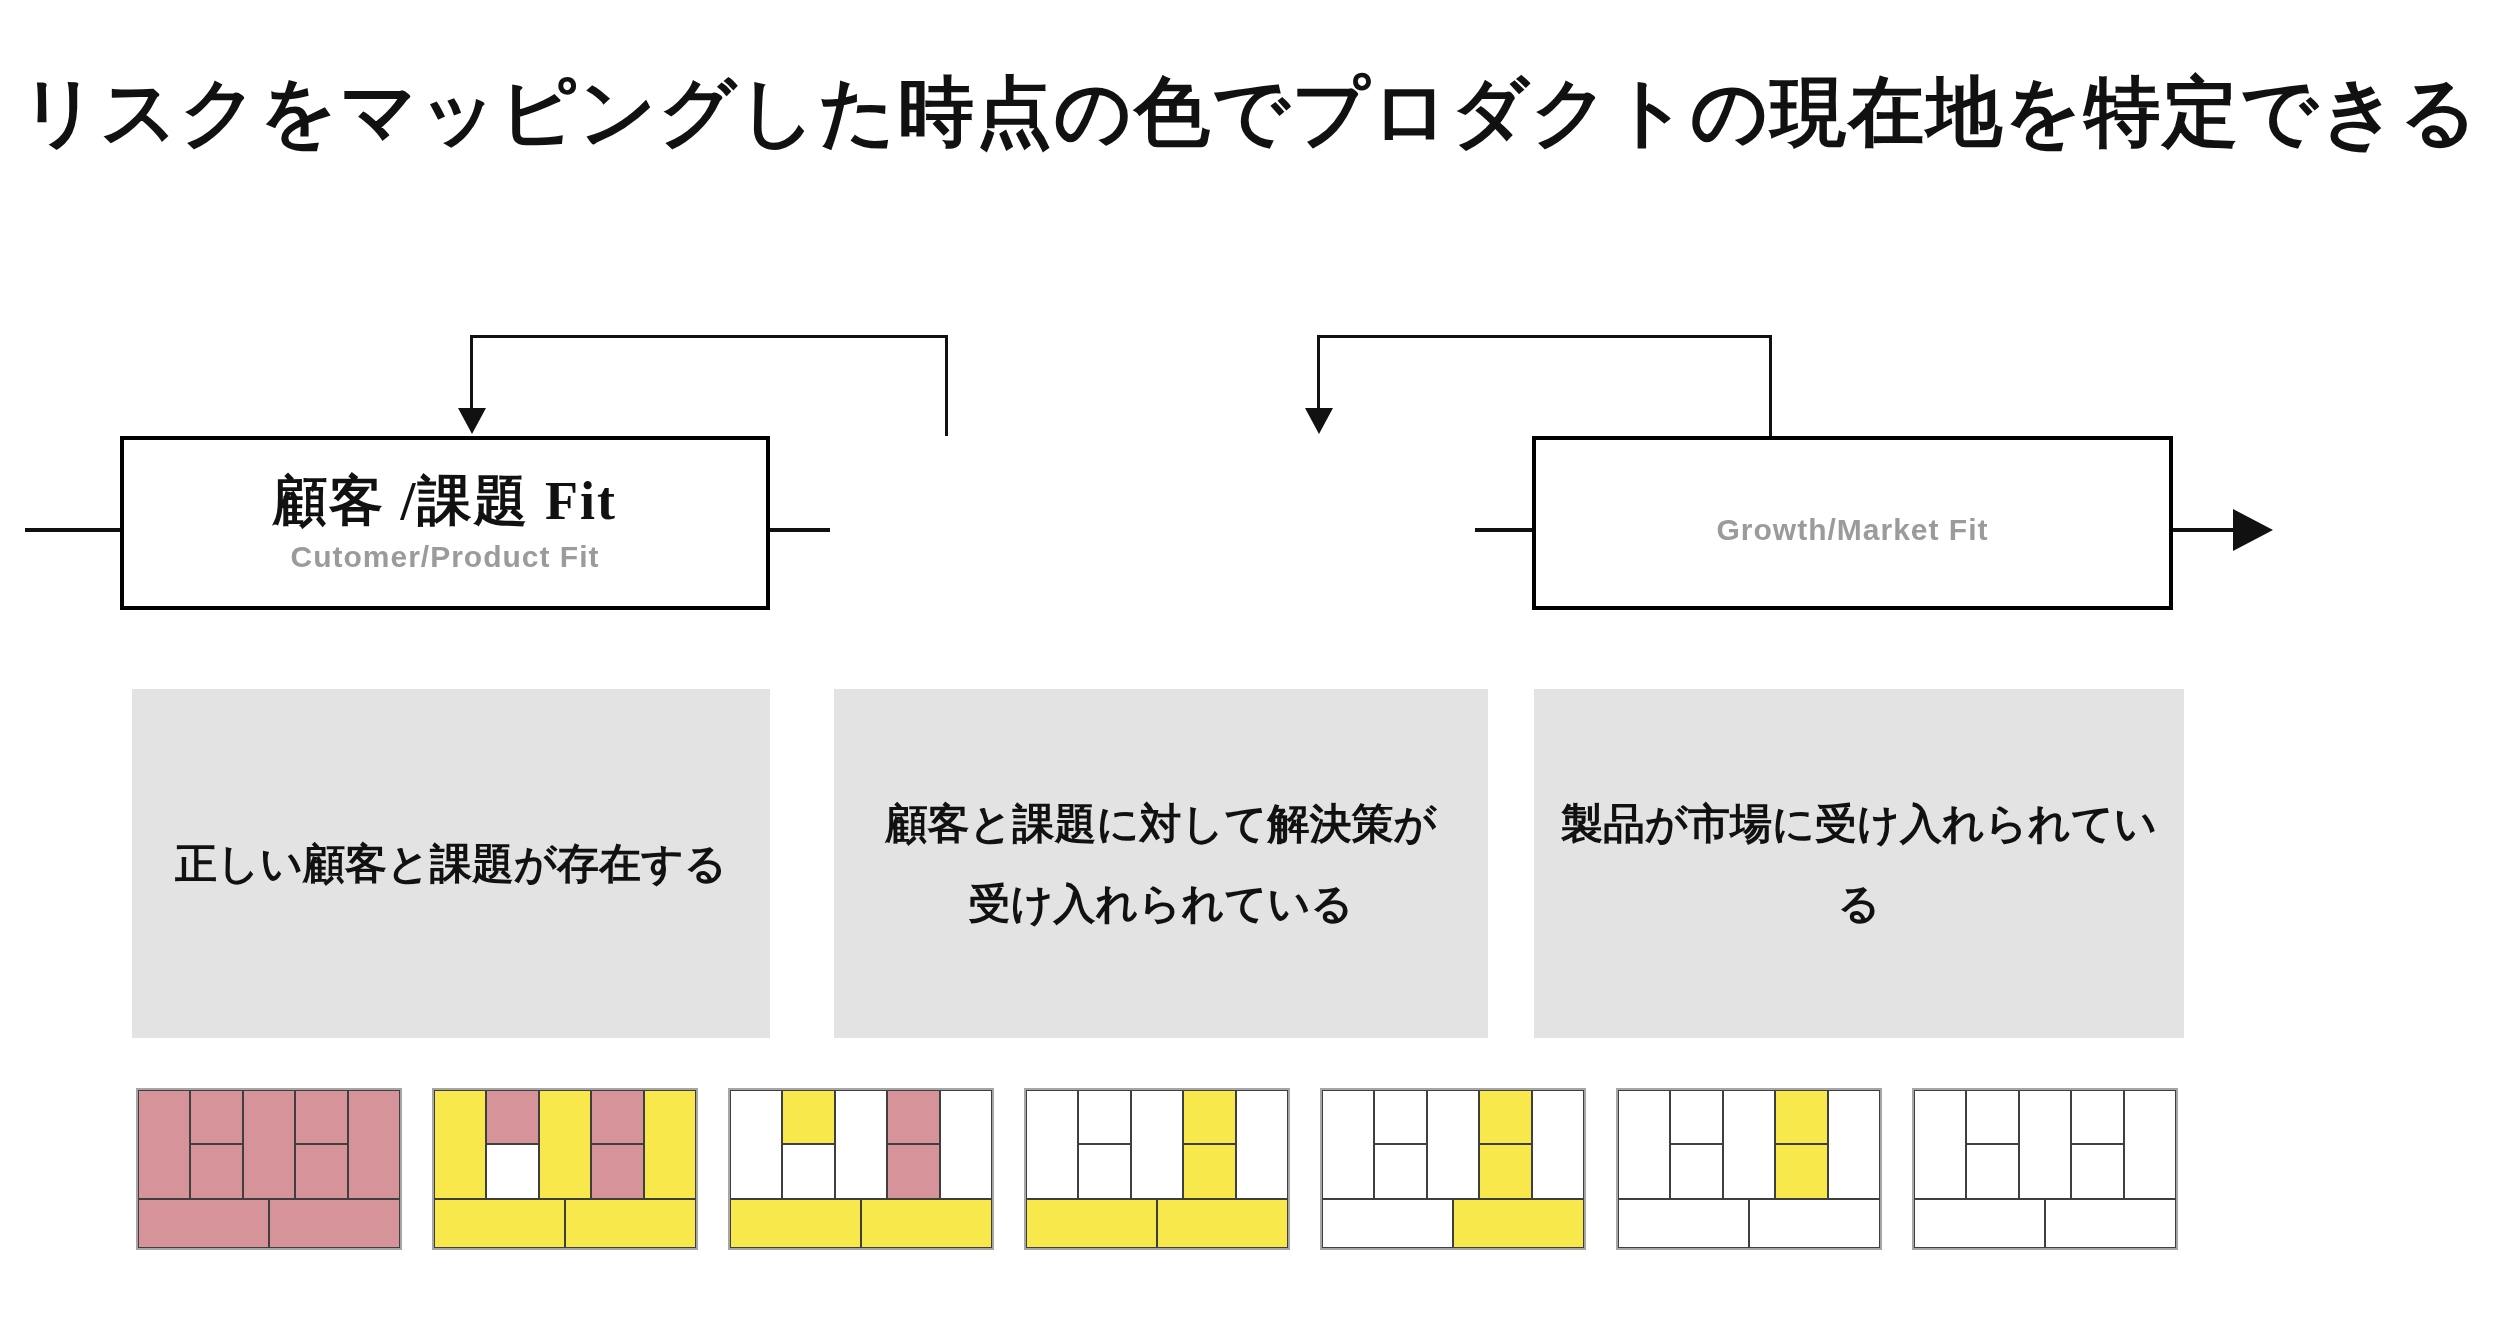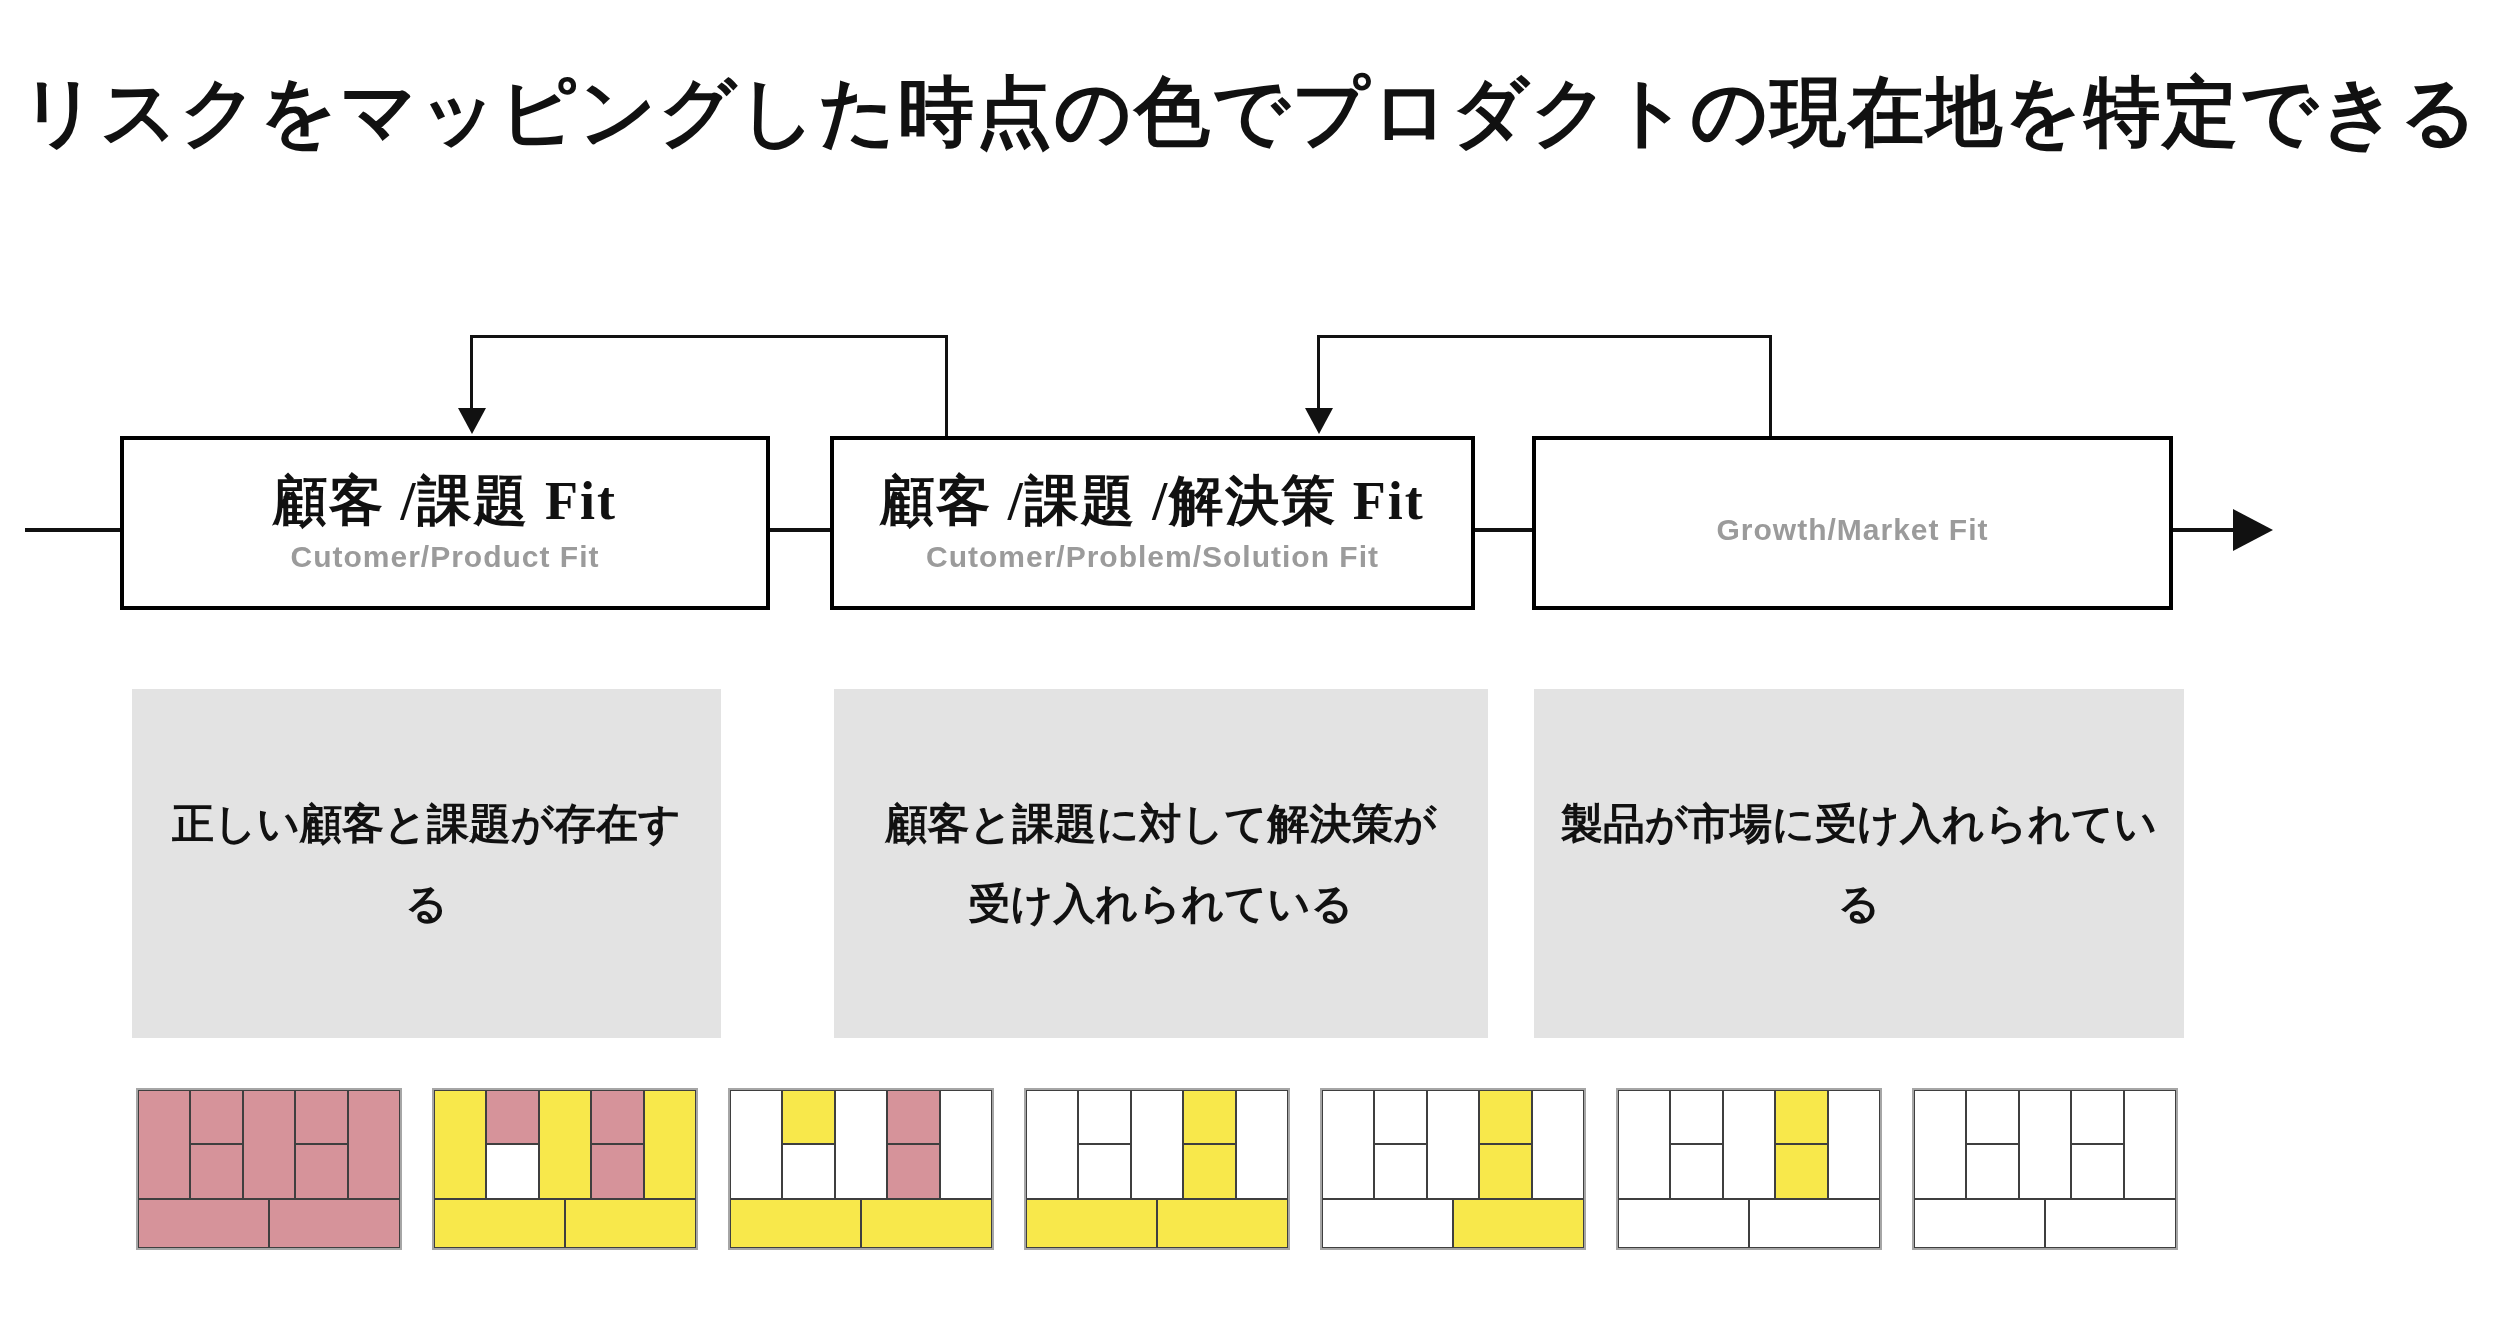--- a/index.html
+++ b/index.html
@@ -40,21 +40,21 @@
   }
   .growth .jp{font-size:62px;font-weight:bold;color:#111;line-height:1;white-space:nowrap;}
   .growth .en{font-size:30px;font-weight:bold;color:#9B9B9B;margin-top:12px;line-height:1;}
   
   .desc-box{
     position:absolute;top:689px;height:349px;background:#E3E3E3;
     display:flex;align-items:center;justify-content:center;text-align:center;
     font-size:42px;font-weight:bold;color:#111;line-height:1.9;white-space:pre-line;
     box-sizing:border-box;padding:0 20px;
   }
-  #desc-box-1{left:132px;width:589px;text-align:center;}
+  #desc-box-1{left:132px;width:638px;text-align:center;}
   #desc-box-2{left:834px;width:654px;}
   #desc-box-3{left:1534px;width:650px;}
   
   .lean-canvas{
     position:absolute;top:1088px;width:266px;height:162px;
     border:2px solid #A6A6A6;box-sizing:border-box;background:#fff;
     display:grid;grid-template-columns:repeat(10,1fr);grid-template-rows:54fr 55fr 49fr;
   }
   .lean-canvas .cell{border:1px solid #3F3F3F;box-sizing:border-box;}
   .cell.c1{grid-column:1/3;grid-row:1/3;}
@@ -89,24 +89,20 @@
 
   <div class="hline" style="left:25px;top:528px;width:95px;"></div>
   <div class="hline" style="left:770px;top:528px;width:60px;"></div>
   <div class="hline" style="left:1475px;top:528px;width:57px;"></div>
   <div class="hline" style="left:2173px;top:528px;width:62px;"></div>
   <div class="arrow-right" style="left:2233px;top:509px;"></div>
 
   <div class="flow-box" id="flow-box-1">
     <div class="jp">顧客 /課題 Fit</div>
     <div class="en">Cutomer/Product Fit</div>
-  </div>
-  <div class="flow-box" id="flow-box-2">
-    <div class="jp">顧客 /課題 /解決策 Fit</div>
-    <div class="en">Cutomer/Problem/Solution Fit</div>
   </div>
   <div class="flow-box" id="flow-box-3">
     <div class="en">Growth/Market Fit</div>
   </div>
 
 
   <div class="desc-box" id="desc-box-1">正しい顧客と課題が存在する</div>
   <div class="desc-box" id="desc-box-3">製品が市場に受け入れられている</div>
   <div class="desc-box" id="desc-box-2">顧客と課題に対して解決策が
 受け入れられている</div>

